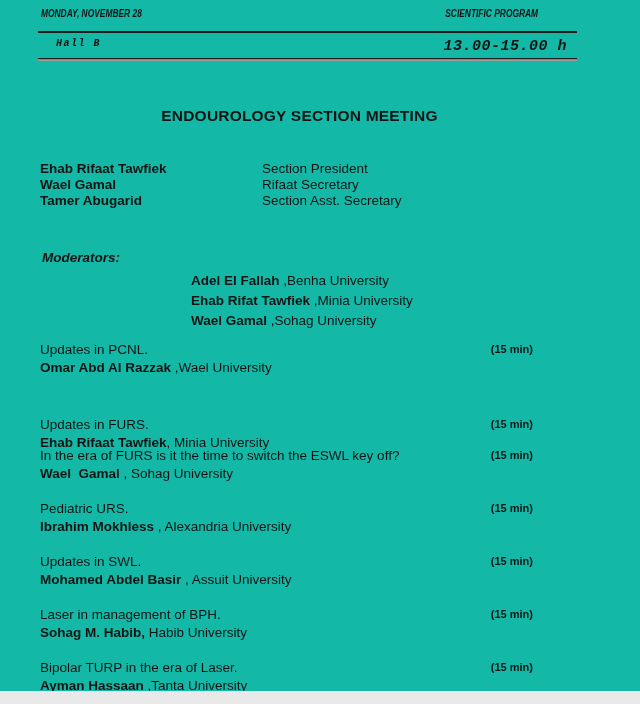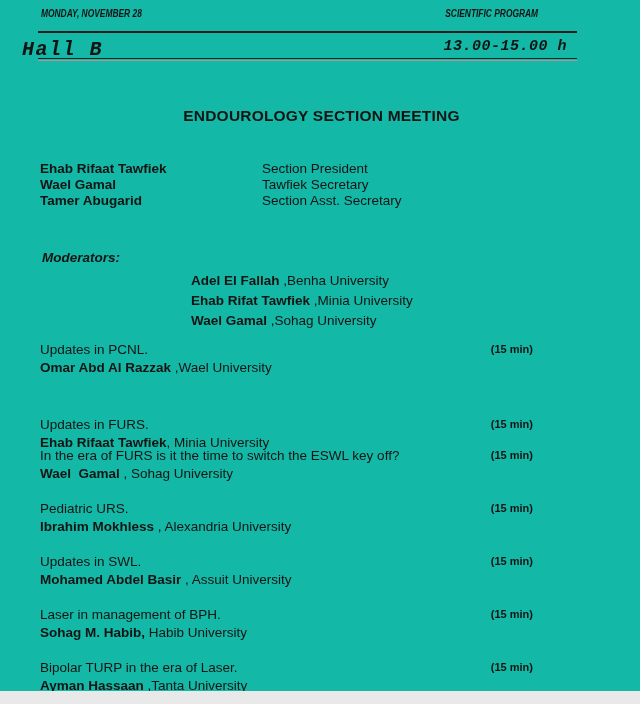--- a/index.html
+++ b/index.html
@@ -24,40 +24,40 @@
     font-style:italic; font-weight:700; font-size:10.5px;
     transform:scaleX(0.80); transform-origin:100% 0; white-space:nowrap;
   }
 
   
   .rule-top {
     position:absolute; top:31px; left:38px; width:539px; height:1.6px;
     background:#1d1d1d;
   }
   .hall {
-    position:absolute; top:38px; left:22px;
+    position:absolute; top:38px; left:56px;
     font-family:"Liberation Mono", monospace;
-    font-weight:700; font-style:italic; font-size:20px; letter-spacing:1.5px;
+    font-weight:700; font-style:italic; font-size:10px; letter-spacing:1.5px;
     white-space:pre;
   }
   .time {
     position:absolute; top:38px; right:73px;
     font-family:"Liberation Mono", monospace;
     font-weight:700; font-style:italic; font-size:15px; letter-spacing:0.5px;
     white-space:pre;
   }
   .rule-bottom {
     position:absolute; top:58px; left:38px; width:539px; height:1.4px;
     background:#1d1d1d;
     box-shadow:0 2px 0 #9d9d9d;
   }
 
   
   .doc-title {
-    position:absolute; top:107px; left:52px; width:539px;
+    position:absolute; top:107px; left:30px; width:539px;
     text-align:center; font-weight:700; font-size:15.5px; letter-spacing:0.2px;
   }
 
   
   .officers { position:absolute; top:161px; left:40px; width:520px; }
   .officer-row { display:flex; line-height:16.2px; font-size:13.5px; }
   .officer-name { width:222px; font-weight:700; }
 
   
   .moderators-label {
@@ -99,21 +99,21 @@
 
   <div class="doc-title">ENDOUROLOGY SECTION MEETING</div>
 
   <div class="officers">
     <div class="officer-row">
       <span class="officer-name">Ehab Rifaat Tawfiek</span>
       <span class="officer-role">Section President</span>
     </div>
     <div class="officer-row">
       <span class="officer-name">Wael Gamal</span>
-      <span class="officer-role">Tawfiek Secretary</span>
+      <span class="officer-role">Rifaat Secretary</span>
     </div>
     <div class="officer-row">
       <span class="officer-name">Tamer Abugarid</span>
       <span class="officer-role">Section Asst. Secretary</span>
     </div>
   </div>
 
   <div class="moderators-label">Moderators:</div>
   <div class="moderators">
     <div class="mod-row"><b>Adel El Fallah</b><span> ,Benha University</span></div>

